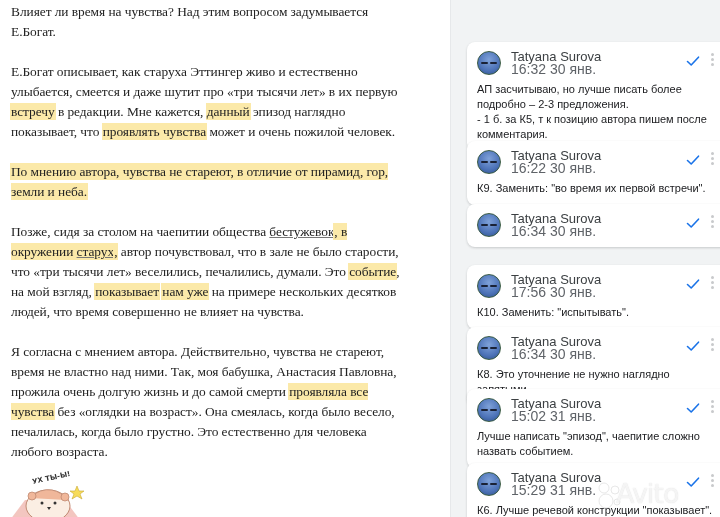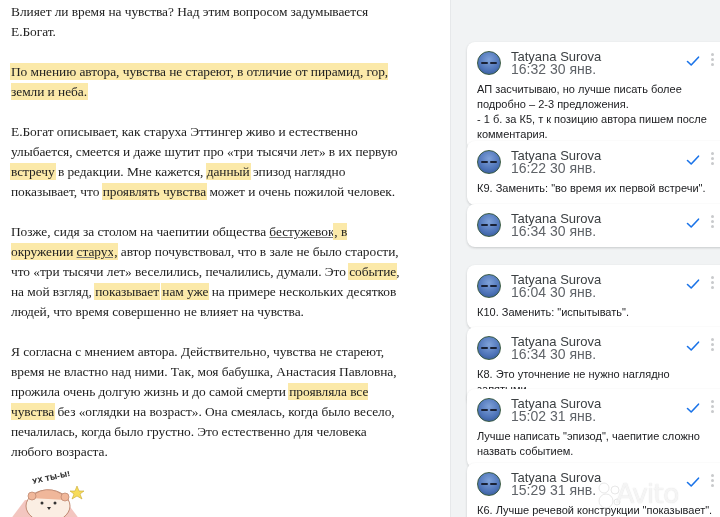--- a/index.html
+++ b/index.html
@@ -62,22 +62,22 @@
     font-size: 27px; font-weight: normal; color: rgba(255,255,255,0.75);
     text-shadow: 0 0 1px rgba(180,180,180,0.6); letter-spacing: -1px;
   }
   .wm-dots { position: absolute; left: 596px; top: 480px; width: 26px; height: 30px; }
 </style>
 </head>
 <body>
 
 <div class="doc" id="doc">
     <p><span>Влияет ли время на чувства? Над этим вопросом задумывается Е.Богат.</span></p>
+    <p><span>Е.Богат описывает, как старуха Эттингер живо и естественно улыбается, смеется и даже шутит про «три тысячи лет» в их первую </span><span class="hl">встречу</span><span> в редакции. Мне кажется, </span><span class="hl">данный</span><span> эпизод наглядно показывает, что </span><span class="hl">проявлять чувства</span><span> может и очень пожилой человек.</span></p>
     <p><span class="hl">По мнению автора, чувства не стареют, в отличие от пирамид, гор, земли и неба.</span></p>
-    <p><span>Е.Богат описывает, как старуха Эттингер живо и естественно улыбается, смеется и даже шутит про «три тысячи лет» в их первую </span><span class="hl">встречу</span><span> в редакции. Мне кажется, </span><span class="hl">данный</span><span> эпизод наглядно показывает, что </span><span class="hl">проявлять чувства</span><span> может и очень пожилой человек.</span></p>
     <p><span>Позже, сидя за столом на чаепитии общества </span><span class="ul">бестужевок</span><span class="hl">, в окружении </span><span class="hl ul">старух</span><span class="hl">,</span><span> автор почувствовал, что в зале не было старости, что «три тысячи лет» веселились, печалились, думали. Это </span><span class="hl">событие</span><span>, на мой взгляд, </span><span class="hl">показывает</span><span> </span><span class="hl">нам уже</span><span> на примере нескольких десятков людей, что время совершенно не влияет на чувства.</span></p>
     <p><span>Я согласна с мнением автора. Действительно, чувства не стареют, время не властно над ними. Так, моя бабушка, Анастасия Павловна, прожила очень долгую жизнь и до самой смерти </span><span class="hl">проявляла все чувства</span><span> без «оглядки на возраст». Она смеялась, когда было весело, печалилась, когда было грустно. Это естественно для человека любого возраста.</span></p>
   </div>
 
 <div class="sticker">
   <span class="sticker-text">УХ ТЫ-Ы!</span>
   <svg width="80" height="50" viewBox="0 0 80 50" style="position:absolute;left:0;top:0;">
     <path d="M0 50 L15 30 L55 30 L70 50 Z" fill="#f3c6c0"></path>
     <ellipse cx="38" cy="36" rx="22" ry="16" fill="#fbeee3" stroke="#c08a72" stroke-width="1"></ellipse>
     <path d="M20 28 Q30 18 42 20 Q52 22 56 30" fill="#f0b79a" stroke="#c08a72" stroke-width="0.8"></path>
@@ -143,21 +143,21 @@
           <span></span>
           <span></span>
         </div>
     </div>
     </div>
     <div class="card" style="top: 265px;">
     <div class="card-head">
       <div class="avatar"></div>
       <div class="meta">
         <div class="author">Tatyana Surova</div>
-        <div class="time">16:04 30 янв.</div>
+        <div class="time">17:56 30 янв.</div>
       </div>
       <svg class="check" viewBox="0 0 16 16">
         <path d="M2.5 8.5 L6.2 12 L13.5 4.2" fill="none" stroke="#1a73e8" stroke-width="1.6" stroke-linecap="round" stroke-linejoin="round"></path>
       </svg>
       <div class="more">
           <span></span>
           <span></span>
           <span></span>
         </div>
     </div>

